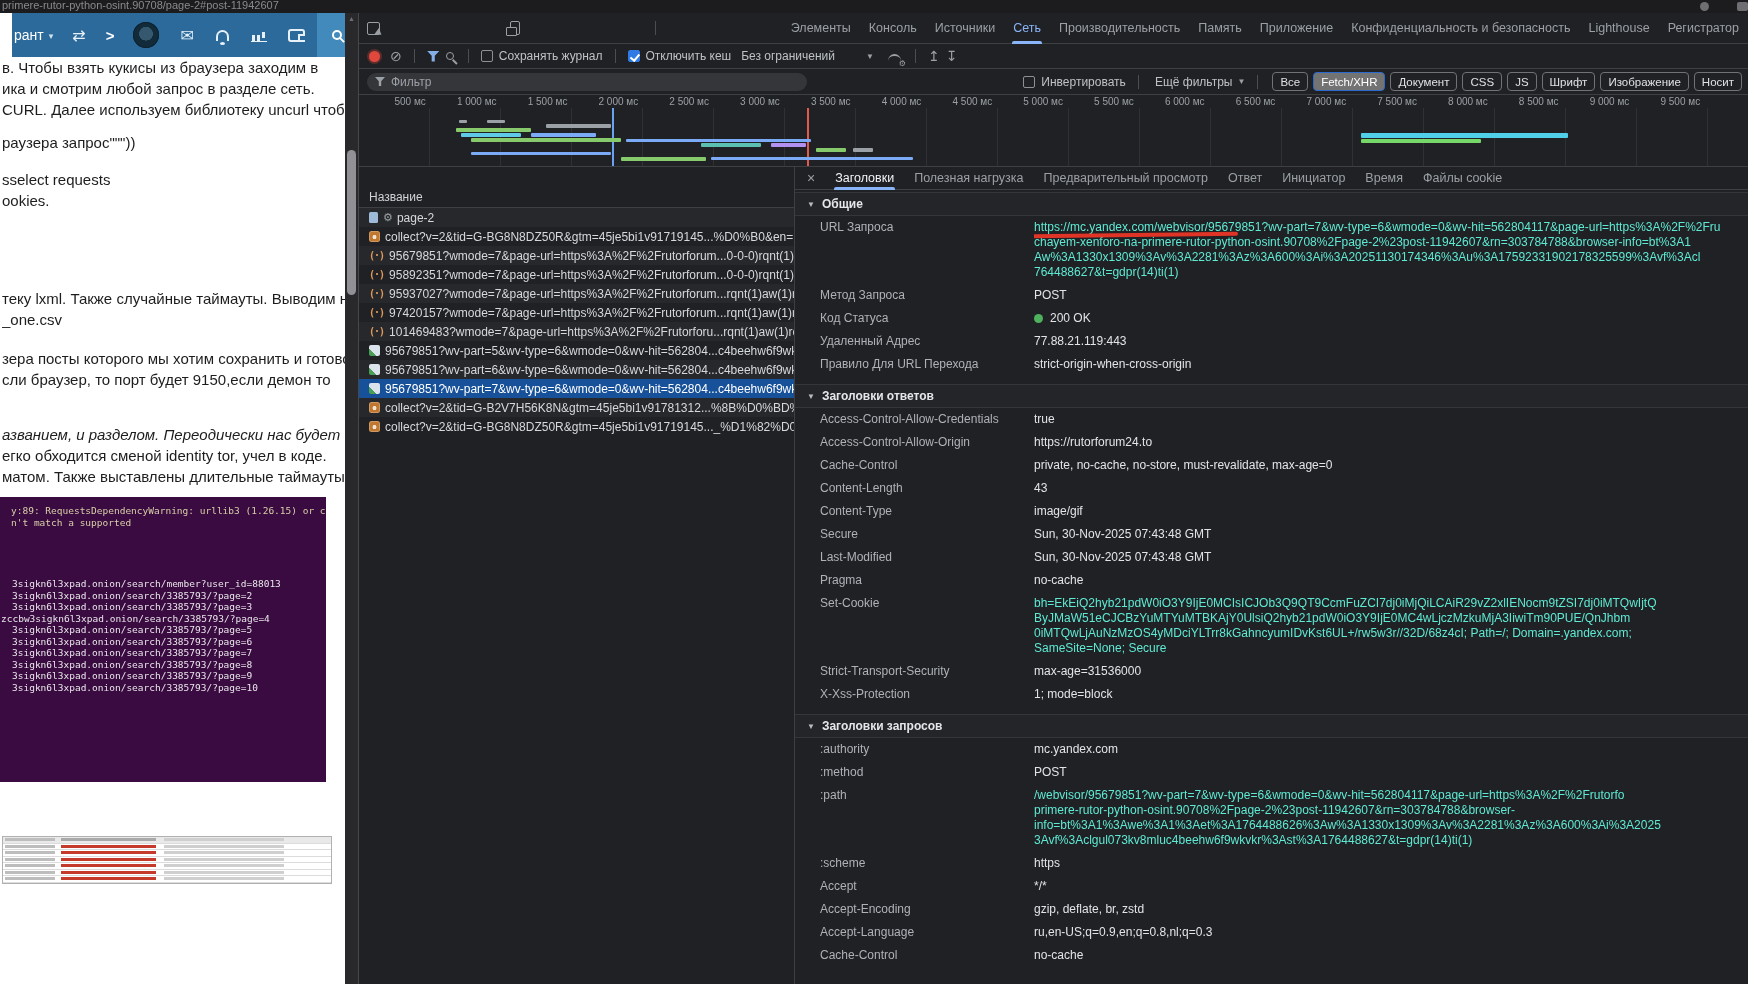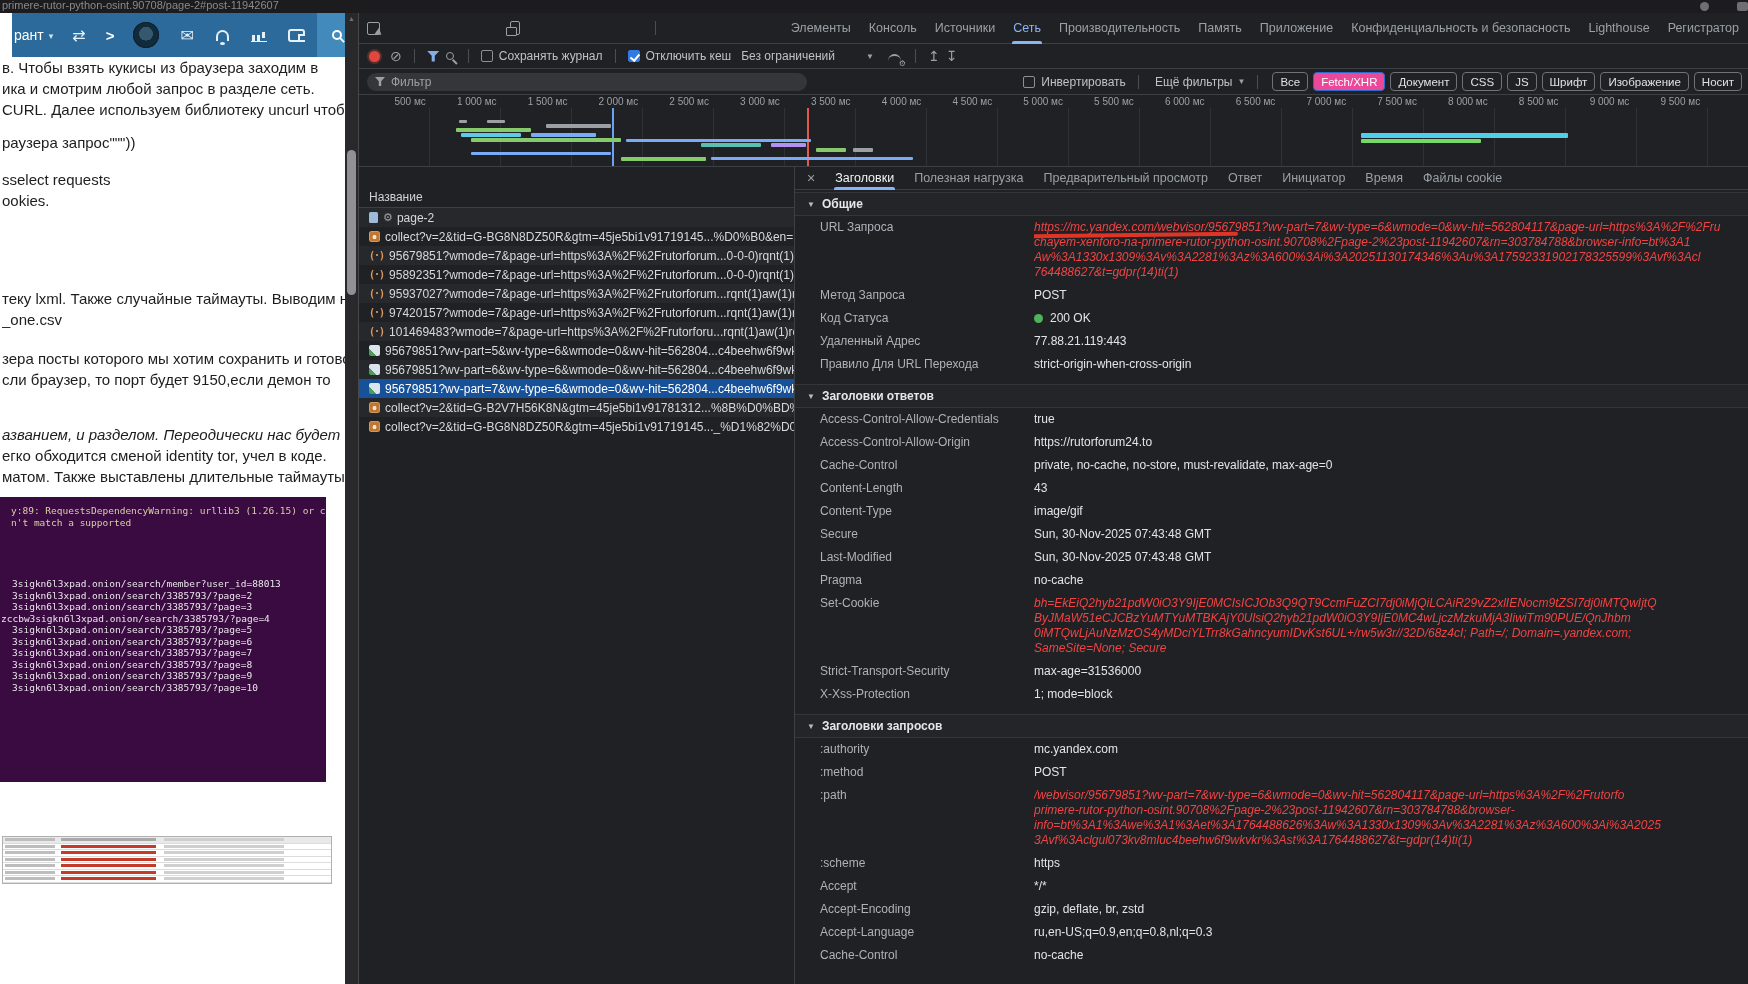--- a/index.html
+++ b/index.html
@@ -82,21 +82,21 @@
   .caret{font-size:8px;color:#9aa0a6;}
   .wifi{width:13px;height:8px;border-top:2.5px solid #9aa0a6;border-radius:60% 60% 0 0/100% 100% 0 0;position:relative;margin:4px 2px 0 8px;}
   .wifi::after{content:"⚙";position:absolute;right:-5px;bottom:-6px;font-size:8px;color:#9aa0a6;}
 
   
   #dt-filter{height:26px;display:flex;align-items:center;padding:0 6px 0 8px;font-size:12px;color:#bdc1c6;gap:6px;}
   .filter-pill{width:440px;height:18px;background:#35363a;border-radius:10px;display:flex;align-items:center;padding-left:8px;gap:6px;color:#9aa0a6;flex:none;}
   .filter-pill .funnel{width:10px;height:9px;background:#9aa0a6;}
   .chips{display:flex;gap:5px;align-items:center;margin-left:2px;flex:none;}
   .chip{height:19px;border:1px solid #6f7377;border-radius:4px;padding:0 7px;font-size:11.5px;display:flex;align-items:center;color:#dfe1e5;white-space:nowrap;}
-  .chip.active{background:#ec4899;border-color:#2d6ace;color:#fff;}
+  .chip.active{background:#737373;border-color:#2d6ace;color:#fff;}
 
   
   #dt-timeline{height:72px;position:relative;}
   #tick-row{display:flex;height:13px;}
   .tick{width:70.8px;flex:none;font-size:10px;color:#9aa0a6;text-align:right;padding-right:4px;line-height:13px;}
   #tl-chart{position:relative;height:58px;background:repeating-linear-gradient(to right,transparent 0 70px,#303134 70px 71px);overflow:hidden;}
   .bar{position:absolute;border-radius:1px;}
   .vline{position:absolute;top:0;bottom:0;width:1.5px;}
 
   
@@ -122,21 +122,21 @@
   .close-x{color:#9aa0a6;font-size:14px;margin:0 10px 0 12px;}
   .d-tab{font-size:12.5px;color:#9aa0a6;padding:0 10px;height:23px;display:flex;align-items:center;position:relative;white-space:nowrap;}
   .d-tab.active{color:#f1f3f4;}
   .d-tab.active::after{content:"";position:absolute;left:9px;right:9px;bottom:0;height:2.5px;background:#8ab4f8;border-radius:2px 2px 0 0;}
   #detail-body{flex:1;overflow:hidden;font-size:12px;}
   .sec-hd{height:24px;display:flex;align-items:center;gap:7px;padding-left:12px;background:#242528;border-top:1px solid #343639;border-bottom:1px solid #343639;color:#e4e6e9;font-weight:bold;font-size:12px;margin-top:2px;}
   .sec-hd .tri{font-size:8px;color:#b9bdc2;font-weight:normal;}
   .kv{display:grid;grid-template-columns:214px 1fr;padding:4px 0;margin-left:25px;}
   .kv .k{color:#aeb2b8;padding-right:10px;white-space:nowrap;overflow:hidden;}
   .kv .v{color:#e2e4e8;white-space:nowrap;overflow:hidden;line-height:15px;}
-  .hline{height:15px;line-height:15px;white-space:nowrap;overflow:hidden;color:#ef4444;font-style:italic;}
+  .hline{height:15px;line-height:15px;white-space:nowrap;overflow:hidden;color:#5eead4;}
   .url-wrap{position:relative;}
   .red-underline{position:absolute;left:-12px;top:13px;width:216px;height:4px;background:#e03426;transform:rotate(-0.7deg);border-radius:2px;}
   .dot{display:inline-block;width:9px;height:9px;border-radius:50%;background:#4eb15e;margin-right:7px;vertical-align:-1px;}
 </style>
 </head>
 <body>
 
 <div id="top-strip">
   <span class="url-text">primere-rutor-python-osint.90708/page-2#post-11942607</span>
   <span class="win-ico w1"></span>

